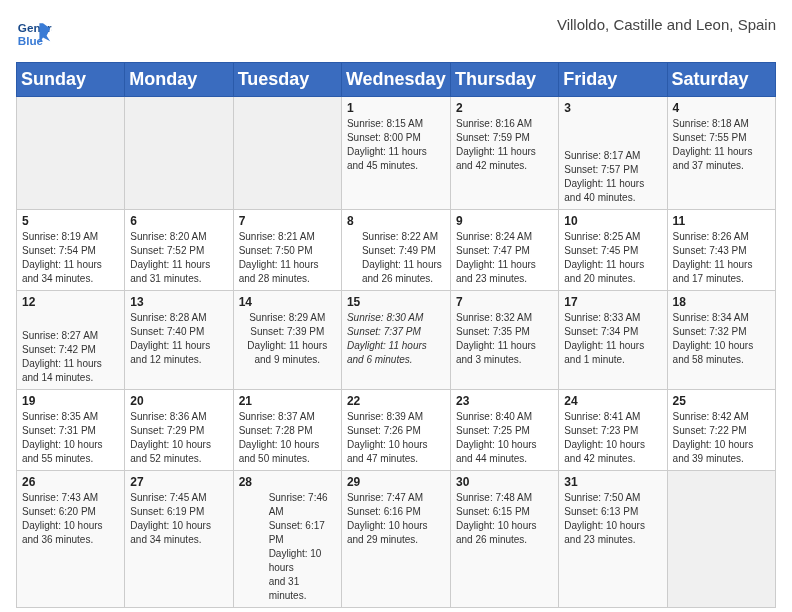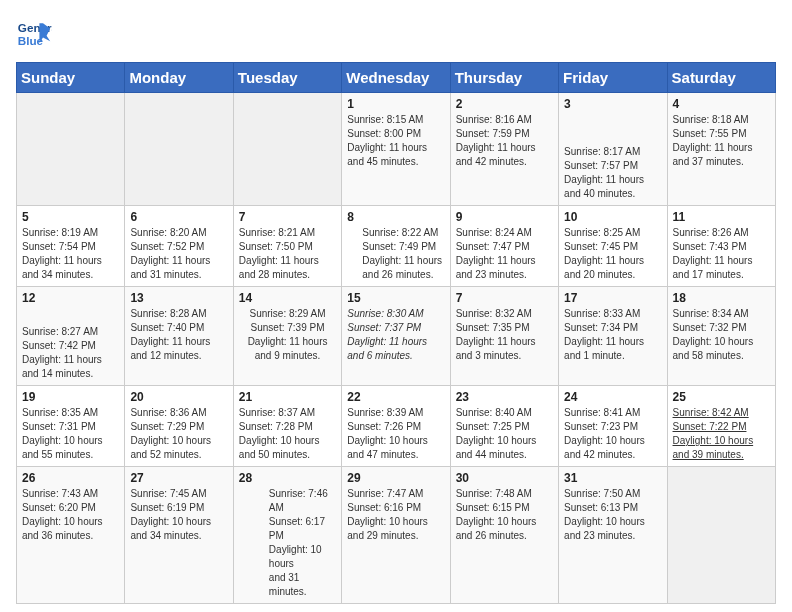--- a/index.html
+++ b/index.html
@@ -38,21 +38,21 @@
       color: #444;
     }
     .calendar {
       width: 100%;
       border-collapse: collapse;
       border: 1px solid #ccc;
     }
     .calendar th {
       background: #3a6cbf;
       color: #fff;
-      font-size: 15px;
+      font-size: 18px;
       font-weight: bold;
       padding: 6px 4px;
       text-align: left;
       border: 1px solid #2a5aaa;
     }
     .calendar td {
       vertical-align: top;
       border: 1px solid #ccc;
       padding: 4px 5px;
       font-size: 10.5px;
@@ -85,20 +85,21 @@
 
 <div class="header">
   <div class="logo">
     <svg class="logo-icon" viewBox="0 0 40 40">
       <text x="2" y="18" font-family="Arial" font-weight="bold" font-size="13" fill="#1a4a8a">General</text>
       <text x="2" y="32" font-family="Arial" font-weight="bold" font-size="13" fill="#3a7bd5">Blue</text>
       <polygon points="30,8 38,14 34,22 38,28 30,24 26,30 26,8" fill="#3a7bd5"></polygon>
     </svg>
   </div>
   <div class="title-block">
+    <div class="location-title">Villoldo, Castille and Leon, Spain</div>
   </div>
 </div>
 
 <table class="calendar">
   <thead>
     <tr>
     <th>Sunday</th>
         <th>Monday</th>
         <th>Tuesday</th>
         <th>Wednesday</th>
@@ -281,21 +282,21 @@
         </td>
         <td>
           <span class="day-number">24</span>
           <div class="day-info" style="white-space: pre-line;">Sunrise: 8:41 AM
 Sunset: 7:23 PM
 Daylight: 10 hours
 and 42 minutes.</div>
         </td>
         <td>
           <span class="day-number">25</span>
-          <div class="day-info" style="white-space: pre-line; text-decoration: underline;">Sunrise: 8:42 AM
+          <div class="day-info" style="white-space: pre-line;">Sunrise: 8:42 AM
 Sunset: 7:22 PM
 Daylight: 10 hours
 and 39 minutes.</div>
         </td>
       </tr>
       <tr>
         <td>
           <span class="day-number">26</span>
           <div class="day-info" style="white-space: pre-line;">Sunrise: 7:43 AM
 Sunset: 6:20 PM

